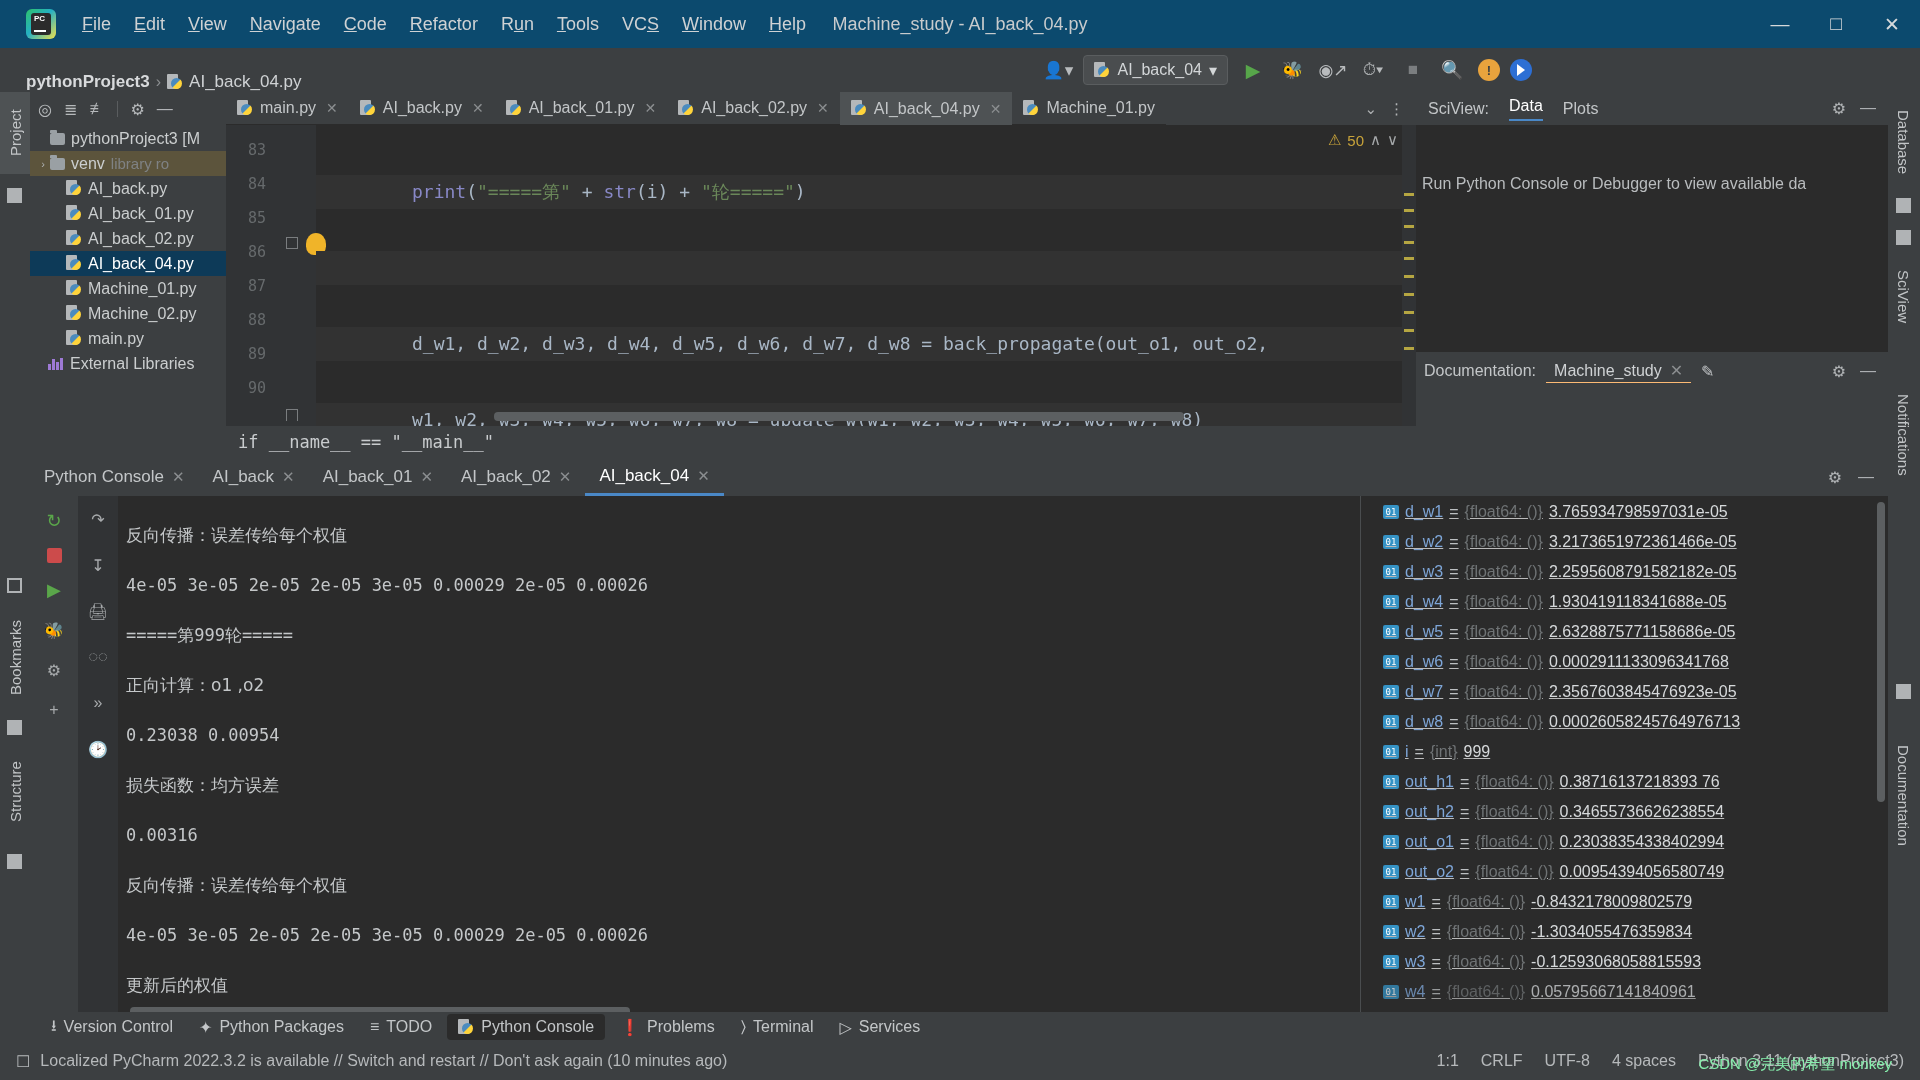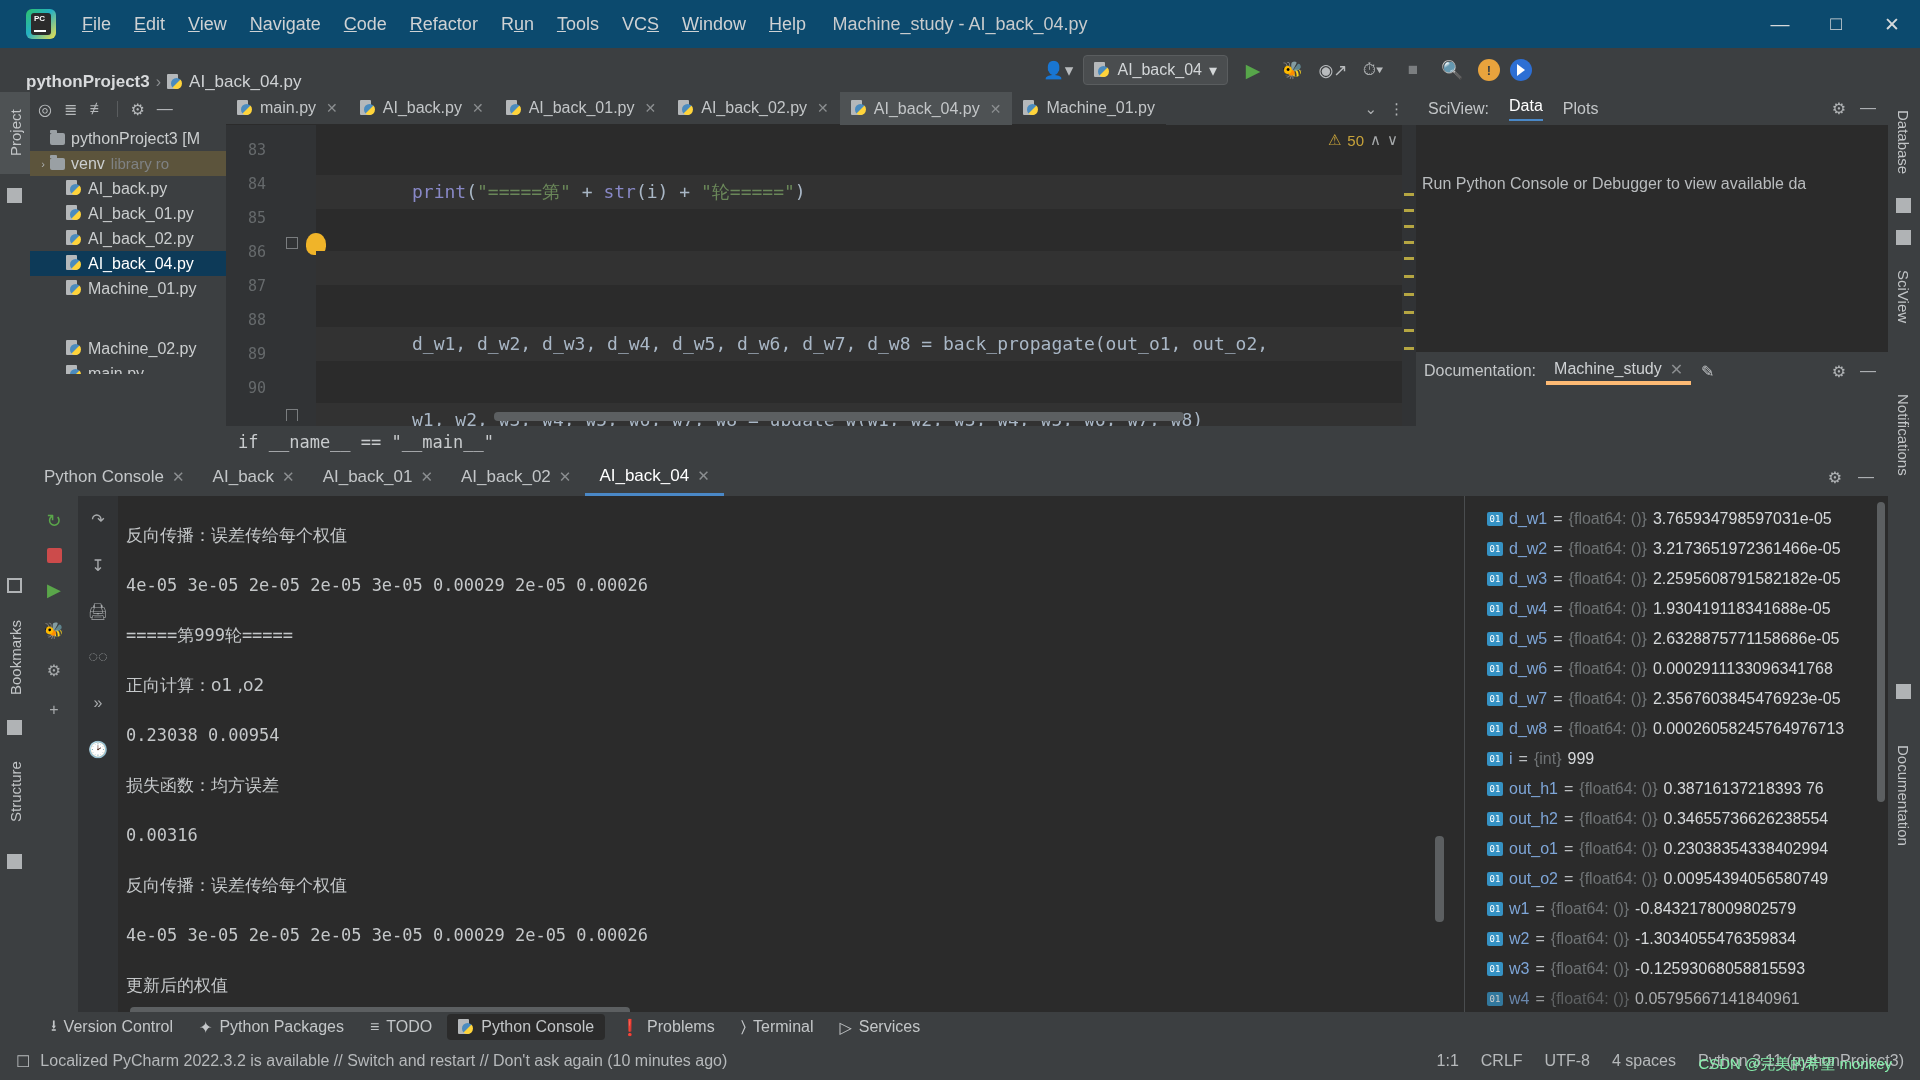--- a/index.html
+++ b/index.html
@@ -111,21 +111,21 @@
   .mk{position:absolute;right:2px;width:10px;height:3px;background:#b5a642;}
 
   
   #sciview{ position:absolute;left:1416px;top:92px;width:472px;height:334px;background:#3c3f41;}
   #scihead{ height:33px;display:flex;align-items:center;gap:20px;padding-left:12px;font-size:16px;color:#c3c6c8;}
   #scihead .stab.active{color:#ffffff;border-bottom:2px solid #4a88c7;padding-bottom:4px;}
   #scihead .right{margin-left:auto;display:flex;gap:14px;padding-right:12px;color:#b0b3b5;}
   #scibody{ position:absolute;top:33px;left:0;right:0;bottom:74px;background:#2b2b2b;}
   #scimsg{ padding:50px 0 0 6px;font-size:16px;color:#b9bcbe;white-space:nowrap;}
   #docbar{ position:absolute;left:0;right:0;bottom:36px;height:38px;background:#3c3f41;display:flex;align-items:center;gap:10px;padding-left:8px;font-size:16px;color:#c3c6c8;}
-  #docbar .field{ display:flex;align-items:center;gap:8px;border-bottom:4px solid #fdba74;padding:2px 8px;color:#cfd2d4;text-align:right;}
+  #docbar .field{ display:flex;align-items:center;gap:8px;border-bottom:1px solid #fdba74;padding:2px 8px;color:#cfd2d4;text-align:right;}
   #docbar .right{margin-left:auto;display:flex;gap:14px;padding-right:12px;color:#b0b3b5;}
 
   
   #rightstrip{position:absolute;right:0;top:92px;width:32px;bottom:68px;background:#3c3f41;}
 
   
   #console{ position:absolute;left:30px;top:458px;right:32px;height:564px;background:#3c3f41;}
   #ctabs{ height:38px;background:#3c3f41;display:flex;align-items:stretch;}
   .ctab{ display:flex;align-items:center;gap:8px;padding:0 14px;font-size:17px;color:#c3c6c8;white-space:nowrap;}
   .ctab.active{ color:#ffffff;border-bottom:3px solid #4a88c7; }
@@ -144,22 +144,22 @@
 
   #cout{position:absolute;left:88px;top:0;right:440px;bottom:26px;overflow:hidden;
         font-family:"DejaVu Sans Mono",monospace;font-size:17px;color:#c4c7c9;padding:6px 0 0 8px;}
   #cout div{height:33px;line-height:33px;white-space:pre;margin-top:17px;}
   #cout .prompt{color:#4f9e4f;}
   #cout .cjk{font-family:"DejaVu Sans","Liberation Sans",sans-serif;}
   #cscroll-v{position:absolute;right:444px;top:340px;width:9px;height:86px;background:#5c5f61;border-radius:4px;}
   #cscroll-h{position:absolute;left:100px;bottom:6px;width:500px;height:9px;background:#5c5f61;border-radius:4px;}
 
   
-  #vars{position:absolute;right:0;top:0;width:424px;bottom:0;background:#2b2b2b;border-left:1px solid #4a4d4f;
-        overflow:hidden;padding-top:8px;}
+  #vars{position:absolute;right:0;top:0;width:528px;bottom:0;background:#2b2b2b;border-left:1px solid #4a4d4f;
+        overflow:hidden;padding-top:1px;text-decoration:underline;}
   .vrow{height:30px;display:flex;align-items:center;gap:6px;font-size:16px;white-space:nowrap;padding-left:22px;}
   .vbadge{width:16px;height:14px;background:#3592c4;color:#fff;font-size:9px;display:flex;
           align-items:center;justify-content:center;border-radius:2px;font-family:"DejaVu Sans Mono",monospace;}
   .vname{color:#7ea6d8;}
   .veq{color:#bcbfc1;}
   .vtype{color:#6f7375;}
   .vval{color:#d6d9db;}
   #vscroll{position:absolute;right:3px;top:6px;width:8px;height:300px;background:#5c5f61;border-radius:4px;}
 
   
@@ -270,21 +270,21 @@
         <span style="margin-left:6px;">AI_back_02.py</span>
       </div>
       <div class="tnode sel" style="padding-left:36px;">
         <span class="pyico"></span>
         <span style="margin-left:6px;color:#ffffff;">AI_back_04.py</span>
       </div>
       <div class="tnode" style="padding-left:36px;">
         <span class="pyico"></span>
         <span style="margin-left:6px;">Machine_01.py</span>
       </div>
-      <div class="tnode" style="padding-left:36px;margin-top:35px;">
+      <div class="tnode" style="padding-left:36px;">
         <span class="pyico"></span>
         <span style="margin-left:6px;">Machine_02.py</span>
       </div>
       <div class="tnode" style="padding-left:36px;">
         <span class="pyico"></span>
         <span style="margin-left:6px;">main.py</span>
       </div>
       <div class="tnode" style="padding-left:18px;">
         <span class="lib-ico">
           <i style="height:6px"></i>

